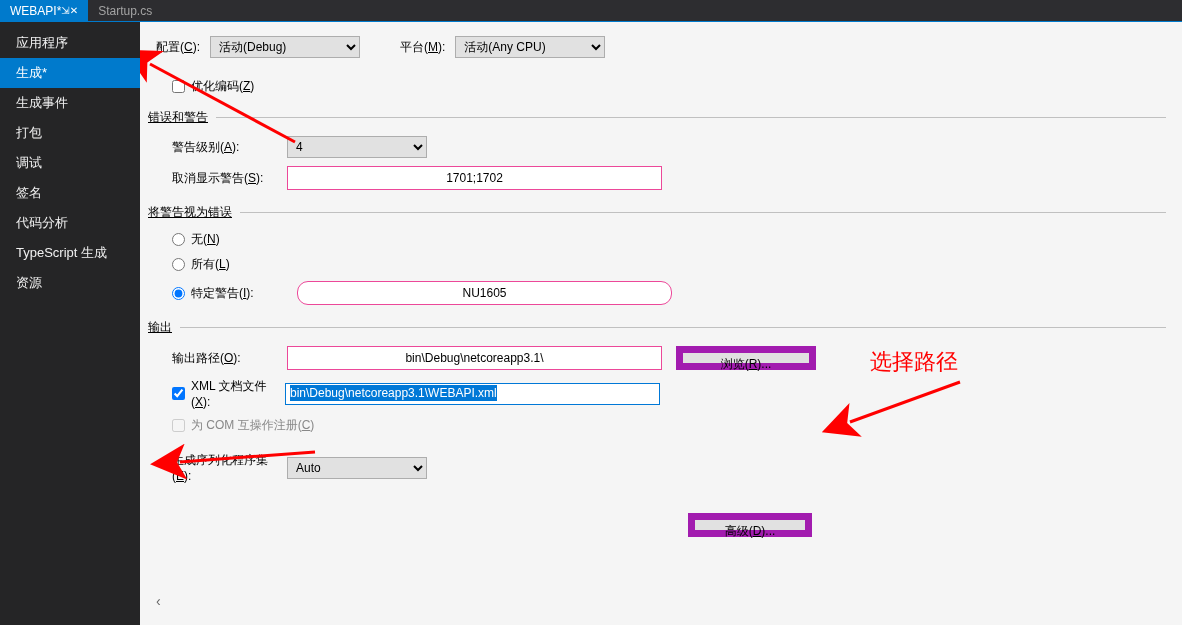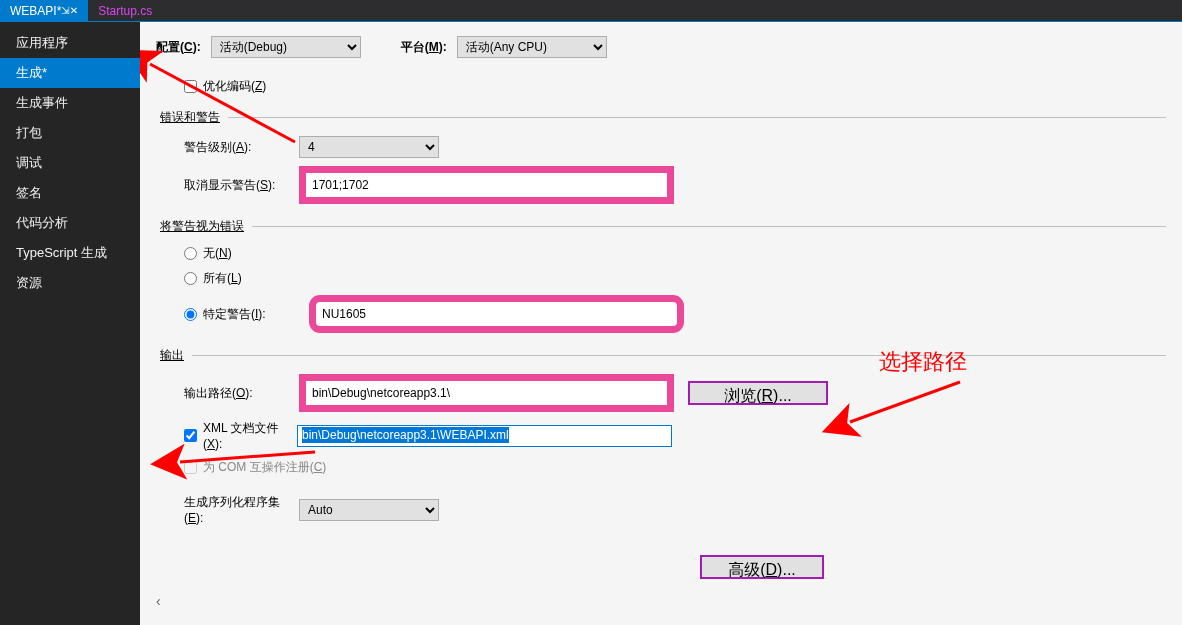--- a/index.html
+++ b/index.html
@@ -21,21 +21,21 @@
     }
     .tab {
       padding: 3px 10px;
       display: flex;
       align-items: center;
       gap: 0;
       cursor: pointer;
       font-size: 12px;
     }
     .tab.active { background: #007acc; color: #fff; }
-    .tab.inactive { background: #2d2d30; color: #d946ef; }
+    .tab.inactive { background: #2d2d30; color: #a3a3a3; }
     .tab .pin, .tab .close { font-size: 10px; }
     .content { display: flex; height: calc(100% - 22px); }
     .sidebar {
       width: 140px;
       background: #252526;
       display: flex;
       flex-direction: column;
       padding-top: 6px;
     }
     .sidebar-item {
@@ -51,75 +51,75 @@
       color: #000;
       position: relative;
       overflow: hidden;
     }
     .toprow {
       display: flex;
       align-items: center;
       padding: 14px 16px 10px 16px;
       gap: 10px;
     }
-    .lbl { font-size: 12px; font-weight: bold; }
+    .lbl { font-size: 12px; }
     .underline { text-decoration: underline; }
     select.combo {
       border: 1px solid #adadad;
       background: #e1e1e1;
       padding: 1px 4px;
       height: 22px;
       font-size: 12px;
     }
-    .section-area { padding: 0 16px 0 20px; position: relative; }
+    .section-area { padding: 0 16px 0 8px; position: relative; }
     .checkbox-row { display: flex; align-items: center; gap: 6px; margin-left: 24px; margin-bottom: 4px; }
     .checkbox-row input[type=checkbox] { width: 13px; height: 13px; }
     .checkbox-row.disabled { color: #888; }
     .section-hdr {
       display: flex;
       align-items: center;
       margin-top: 14px;
       margin-bottom: 10px;
       text-decoration: underline;
     }
     .section-hdr .title { font-size: 12px; white-space: nowrap; }
     .section-hdr .line { flex: 1; height: 1px; background: #c0c0c0; margin-left: 8px; }
     .form-row { display: flex; align-items: center; margin-left: 24px; margin-bottom: 8px; }
     .form-row .flabel { width: 115px; font-size: 12px; }
     input.text {
-      border: 7px solid #ec4899;
+      border: 1px solid #ec4899;
       padding: 2px 6px;
-      height: 38px;
+      height: 24px;
       font-size: 12px;
       background: #fff;
+      text-align: center;
     }
     .radio-row { display: flex; align-items: center; gap: 6px; margin-left: 24px; margin-bottom: 8px; }
     .radio-row input[type=radio] { width: 13px; height: 13px; }
     button.btn {
-      border: 2px solid #a21caf;
+      border: 7px solid #a21caf;
       background: #e1e1e1;
       padding: 3px 20px;
       height: 24px;
-      font-size: 16px;
+      font-size: 12px;
       cursor: pointer;
     }
     .scroll-indicator {
       position: absolute;
       left: 16px;
       bottom: 16px;
       font-size: 14px;
       color: #666;
     }
     .red-text {
       position: absolute;
       color: #ff0000;
       font-size: 22px;
       font-weight: normal;
       pointer-events: none;
-      margin-left: 9px;
     }
     svg.ann { position: absolute; top: 0; left: 0; pointer-events: none; }
   </style>
 </head>
 <body>
 
 <div class="tabs">
   <div class="tab active">
     <span>WEBAPI*</span>
     <span class="pin">⇲</span>

